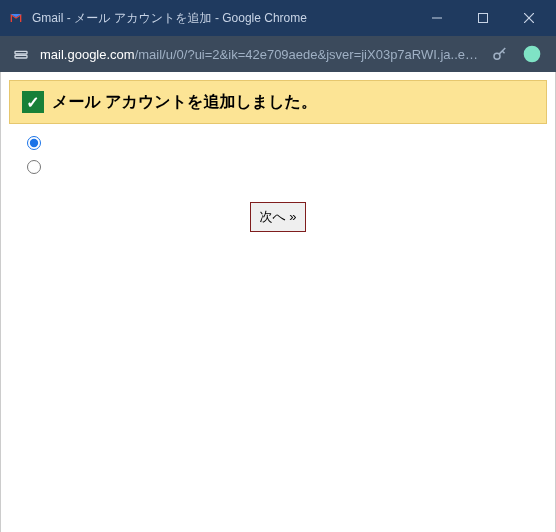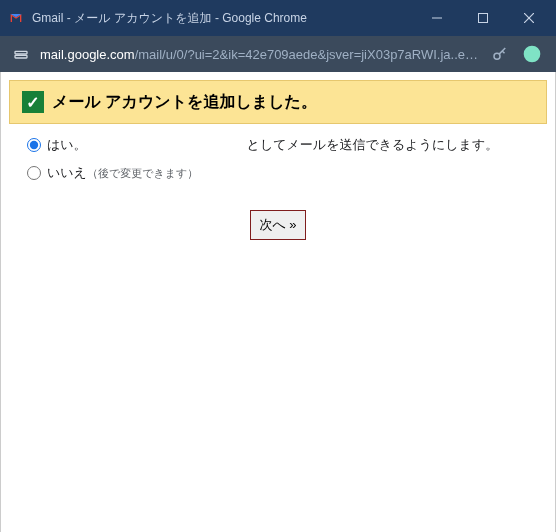--- a/index.html
+++ b/index.html
@@ -197,29 +197,23 @@
       <div class="check-badge">✓</div>
       <div class="banner-text">メール アカウントを追加しました。</div>
     </div>
   </div>
 
   <div class="content">
 
     <div class="radio-group">
       <div class="radio-row">
         <input type="radio" name="sendas" id="opt-yes" checked="" style="">
-        <label for="opt-yes">
-          <span>はい。</span><span class="redact2"></span><span>としてメールを送信できるようにします。</span>
-        </label>
       </div>
       <div class="radio-row">
         <input type="radio" name="sendas" id="opt-no" style="">
-        <label for="opt-no">
-          <span>いいえ</span><span class="hint">（後で変更できます）</span>
-        </label>
       </div>
     </div>
 
     <div class="button-row">
       <button class="next-btn">次へ »</button>
     </div>
   </div>
 </div>
 
 </body></html>

